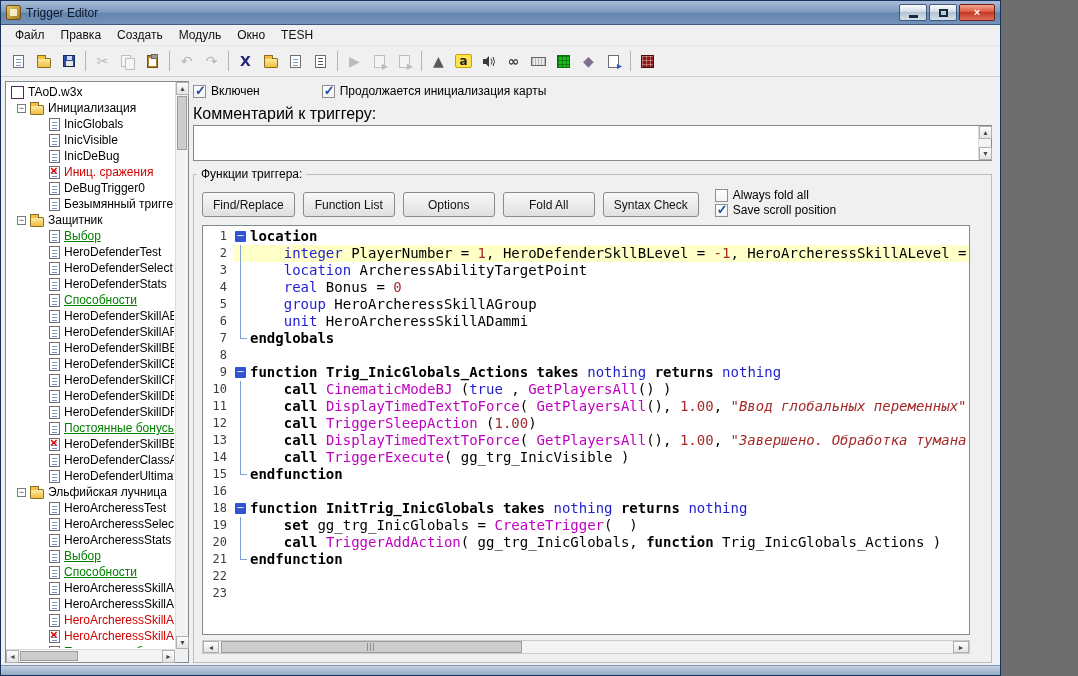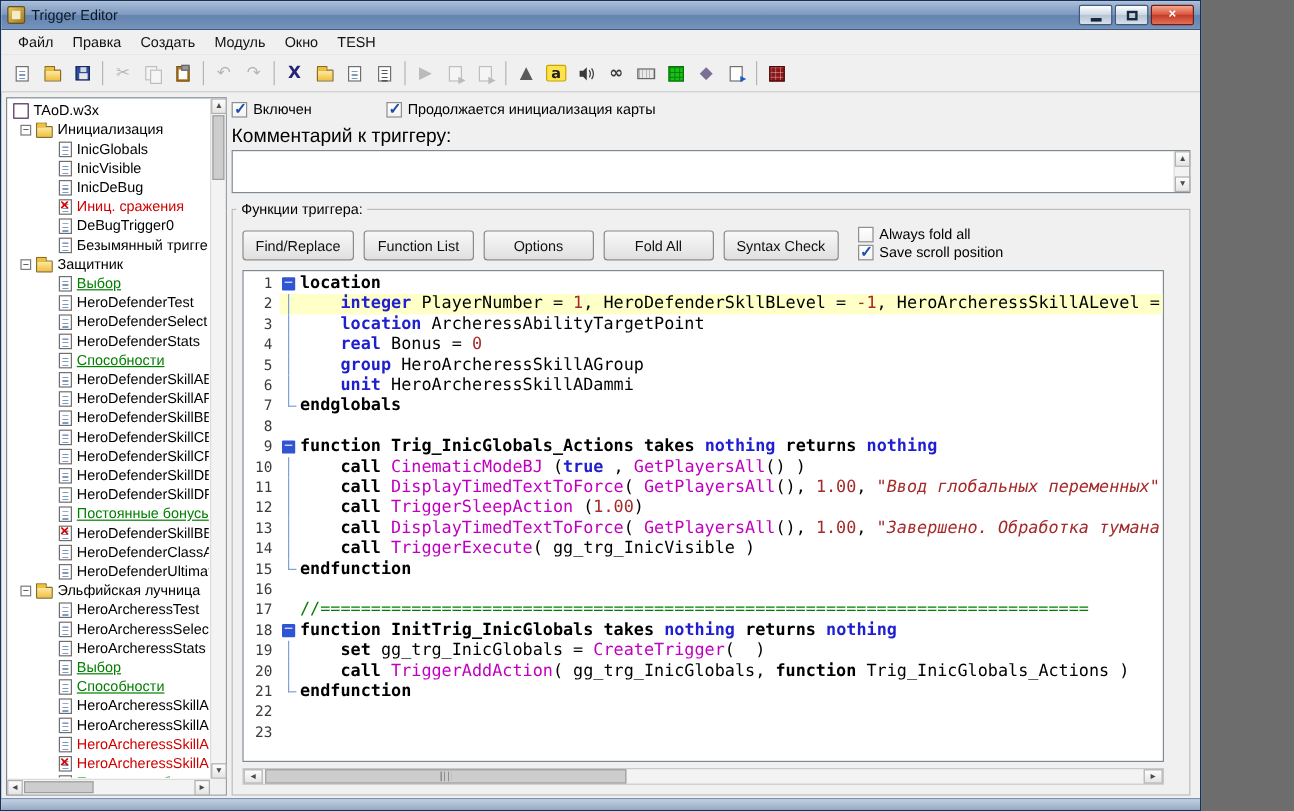--- a/index.html
+++ b/index.html
@@ -123,21 +123,21 @@
     font-size:10px;line-height:10px;text-align:center;border-radius:1px;font-family:"DejaVu Sans",sans-serif}
   .fold-mid::before{content:"";position:absolute;left:7px;top:0;bottom:0;width:1px;background:#7ea0d8}
   .fold-end::before{content:"";position:absolute;left:7px;top:0;height:9px;width:1px;background:#7ea0d8}
   .fold-end::after{content:"";position:absolute;left:7px;top:8px;width:7px;height:1px;background:#7ea0d8}
   .code{flex:1;white-space:pre;overflow:hidden;color:#000}
   .line.current .fold,.line.current .code{background:var(--current-line,#ffffc8)}
   .caret{display:inline-block;width:1px;height:13px;background:#000;margin-left:1px;vertical-align:text-top}
 
   .tok-kw{color:var(--keyword,#000);font-weight:bold}
   .tok-bold{font-weight:bold}
-  .tok-type{color:var(--type,#1f1fd0);font-weight:bold}
+  .tok-type{color:var(--type,#1f1fd0);font-weight:normal}
   .tok-fn{color:var(--function,#c000c0)}
   .tok-num{color:var(--number,#a52a2a)}
   .tok-str{color:var(--string,#a52a2a);font-style:italic}
   .tok-cmt{color:var(--comment,#007f00)}
 
   .hscroll-editor{height:14px;margin-top:5px;display:flex;background:#f3f3f3;border:1px solid #c9c9c9}
   .hscroll-editor .sb-btn{width:16px;height:12px}
   .hscroll-editor .track{flex:1;position:relative}
   .thumb-ed{position:absolute;left:2px;top:0;height:12px;width:41%;background:#cdcdcd;border:1px solid #9e9e9e;display:flex;align-items:center;justify-content:center}
   .grip{width:9px;height:8px;background:repeating-linear-gradient(90deg,#8f8f8f 0 1px,transparent 1px 3px)}
@@ -549,25 +549,20 @@
               <div class="ln">15</div>
               <div class="fold fold-end"></div>
               <div class="code"><span class="tok-kw">endfunction</span></div>
             </div>
             <div class="line">
               <div class="ln">16</div>
               <div class="fold"></div>
               <div class="code"></div>
             </div>
             <div class="line">
-              <div class="ln">17</div>
-              <div class="fold"></div>
-              <div class="code"><span class="tok-cmt">//============================================================================</span></div>
-            </div>
-            <div class="line">
               <div class="ln">18</div>
               <div class="fold">
                 <span class="foldbox">−</span>
               </div>
               <div class="code"><span class="tok-kw">function</span><span> </span><span class="tok-bold">InitTrig_InicGlobals</span><span> </span><span class="tok-kw">takes</span><span> </span><span class="tok-type">nothing</span><span> </span><span class="tok-kw">returns</span><span> </span><span class="tok-type">nothing</span></div>
             </div>
             <div class="line">
               <div class="ln">19</div>
               <div class="fold fold-mid"></div>
               <div class="code"><span>    </span><span class="tok-kw">set</span><span> gg_trg_InicGlobals = </span><span class="tok-fn">CreateTrigger</span><span>(  )</span></div>

